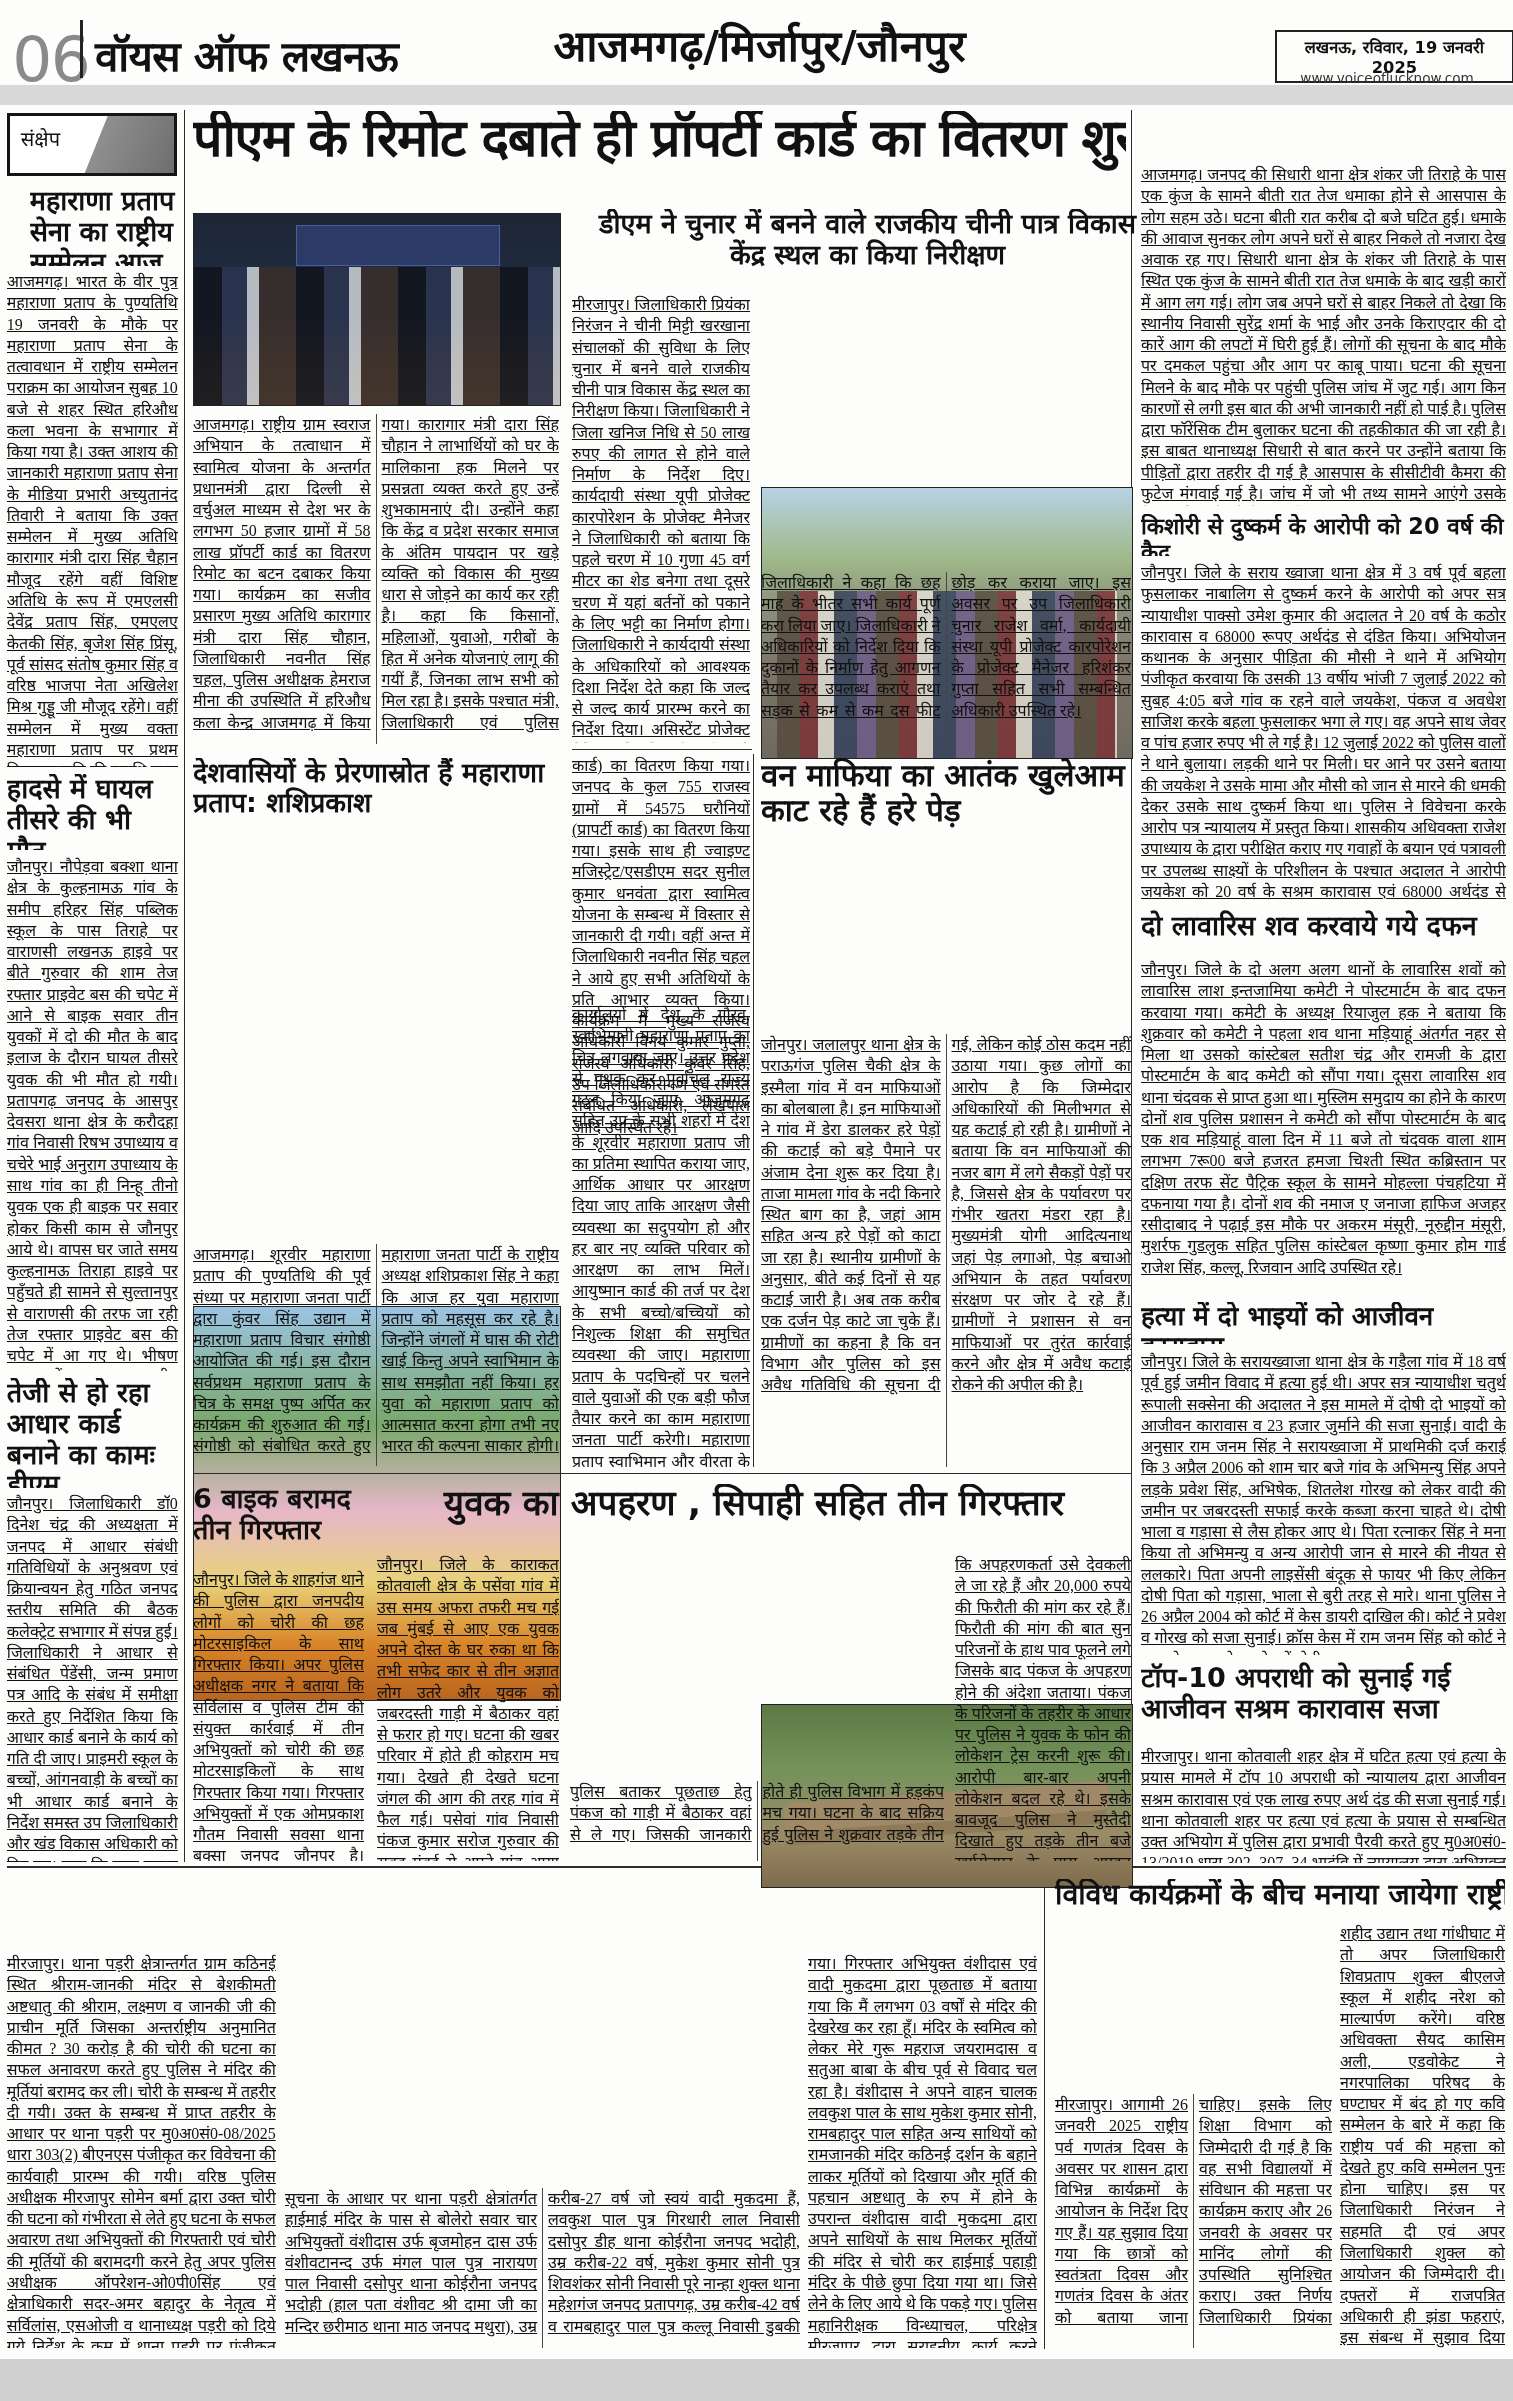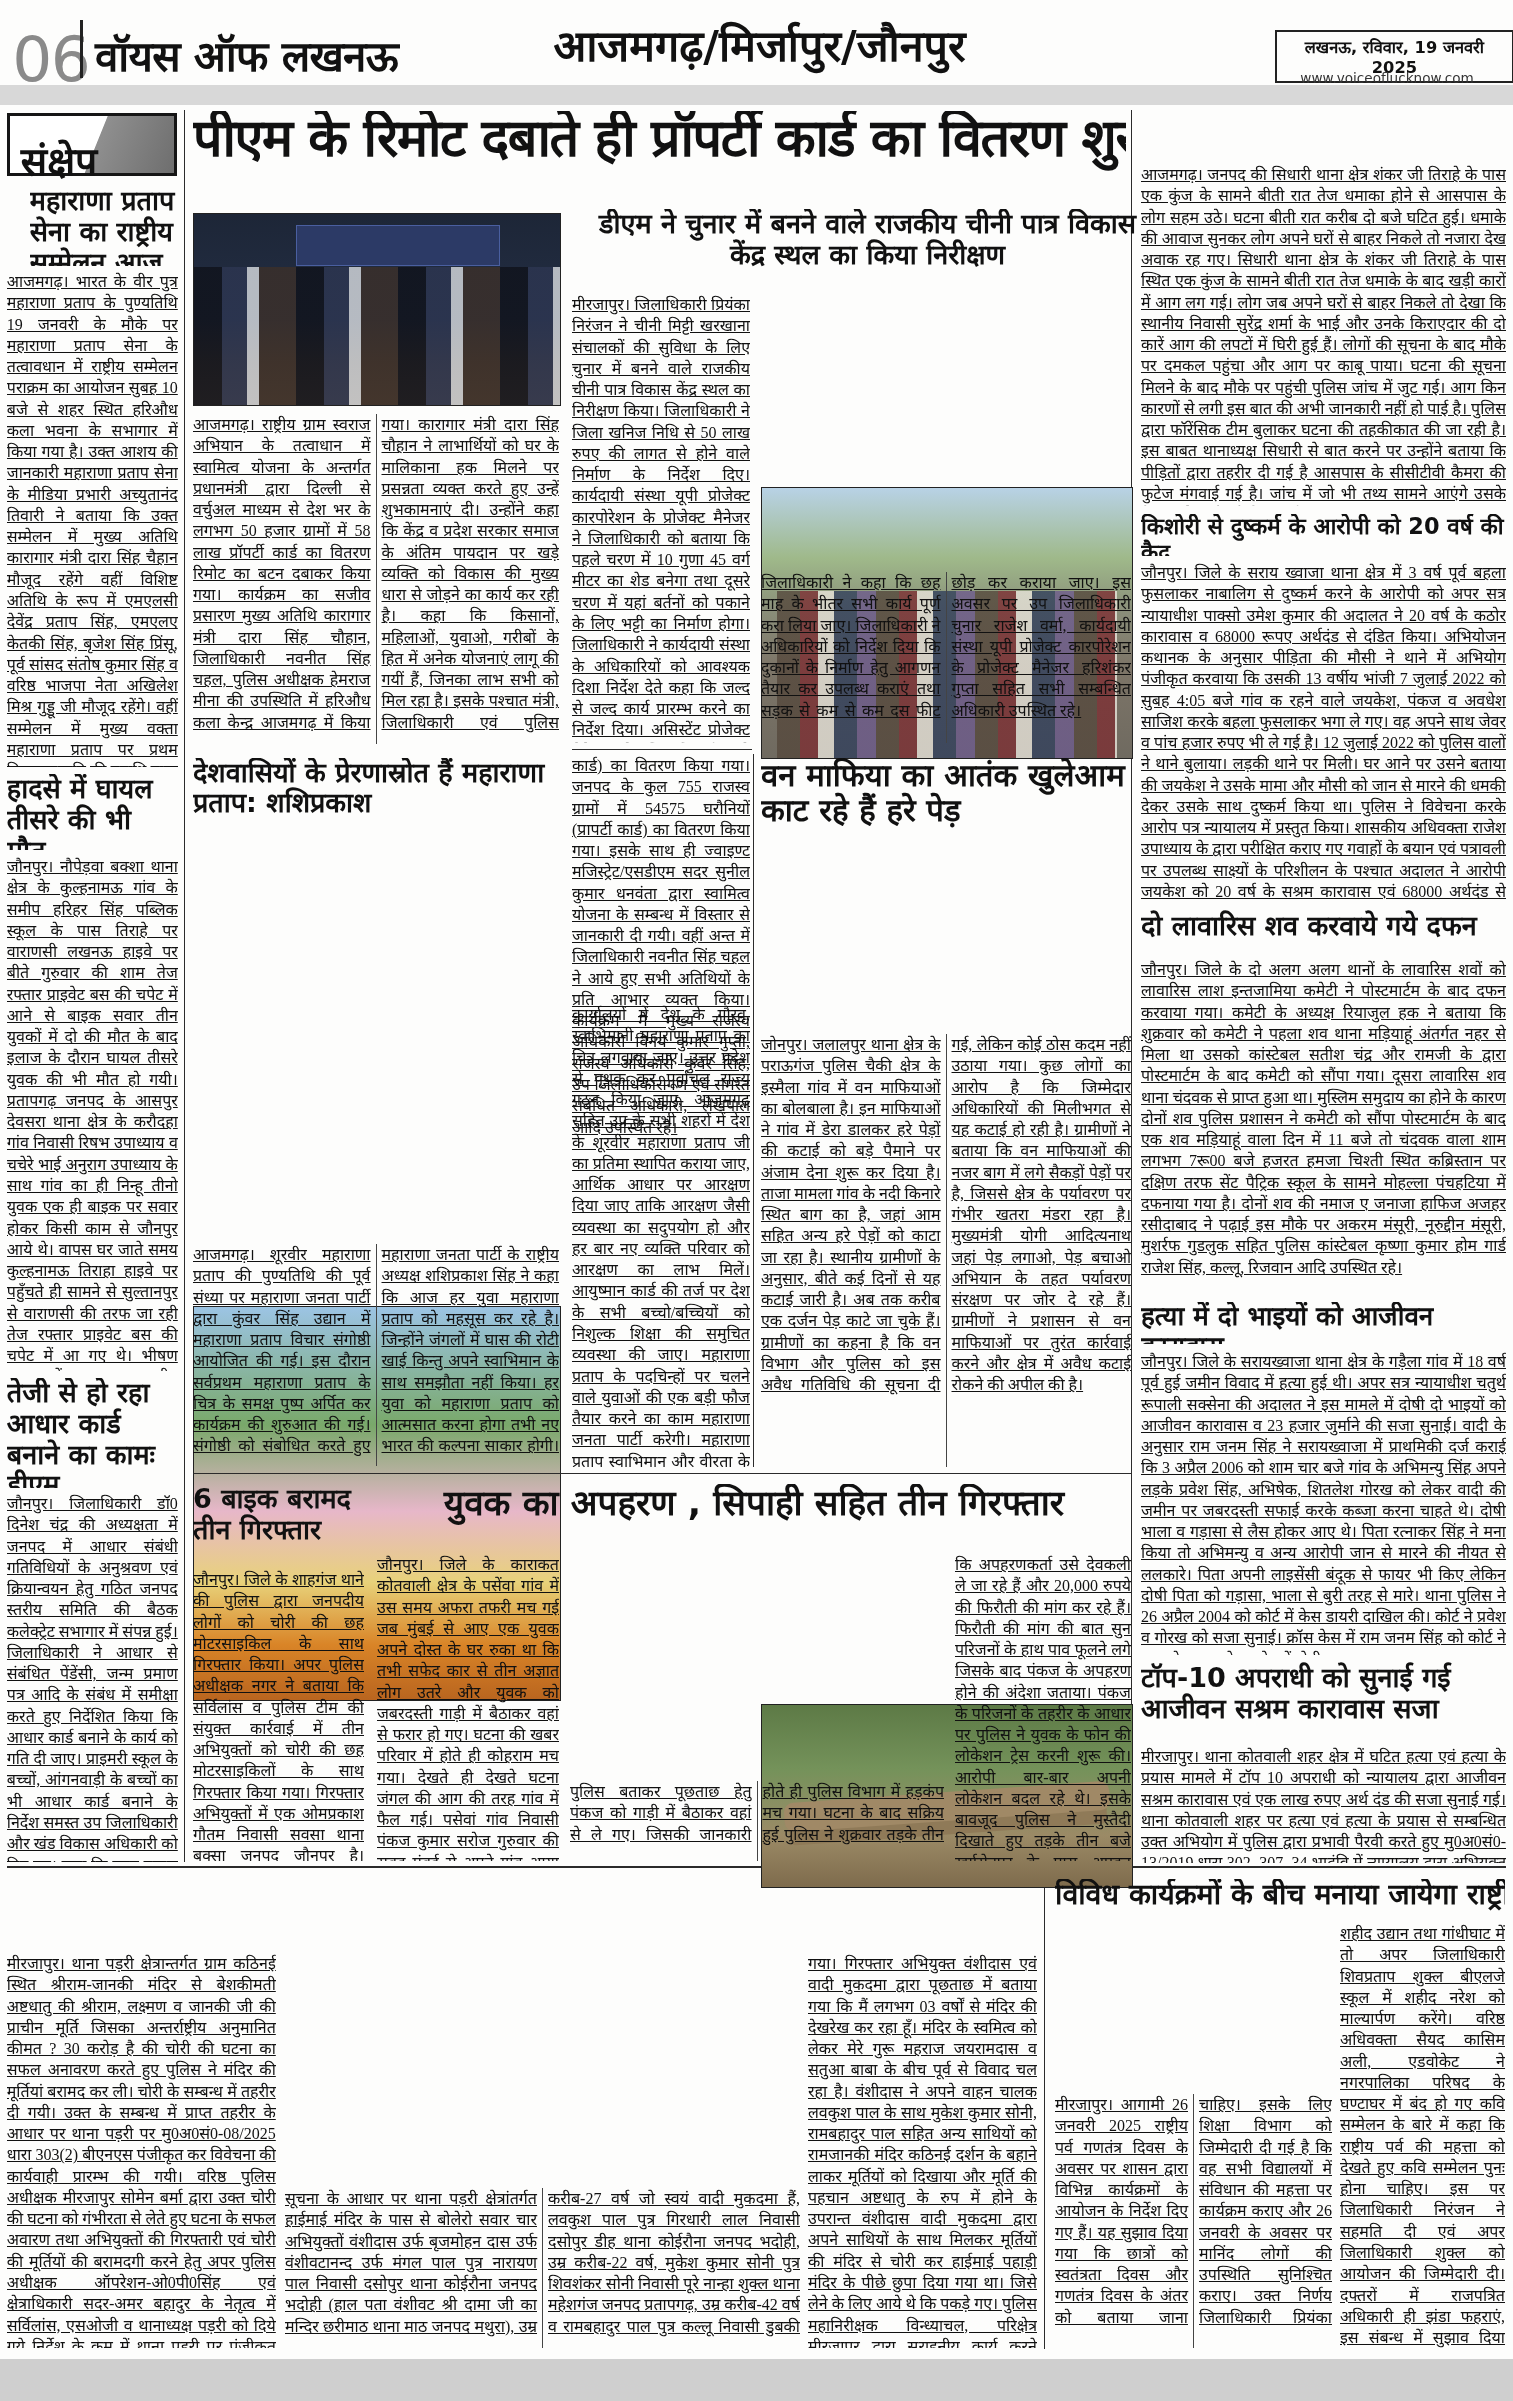--- a/index.html
+++ b/index.html
@@ -32,21 +32,21 @@
      background:repeating-linear-gradient(90deg,#10131c 0 28.5px,#2c3550 28.5px 53px,#cfd3d8 53px 65px,#3a2f2a 65px 102px);opacity:.85;}
   .ph-banner{position:absolute;top:6%;left:28%;width:55%;height:20%;background:#2c3a66;border:0.7px solid #4a5fa0;}
   .ph-outdoor{background:linear-gradient(180deg,#b8d2e6 0%,#9fb98a 26%,#8a8f7a 45%,#7d7568 66%,#6f6a60 100%);}
   .ph-outdoor .fig-row{position:absolute;bottom:0;left:4%;right:4%;height:62%;
      background:repeating-linear-gradient(90deg,#55483c 0 23px,#7c2f33 23px 41px,#e8e4da 41px 57px,#32405c 57px 80px,#6d5b8c 80px 99px);opacity:.8;}
   .ph-tribute{background:linear-gradient(180deg,#9cc4e4 0%,#79a86a 30%,#e7b7c9 52%,#e8d27a 70%,#d98427 86%,#b9651f 100%);}
   .ph-trees{background:linear-gradient(180deg,#5d7a46 0%,#74925a 35%,#8b8f63 55%,#9b8a66 72%,#7e6b4c 100%);}
   .ph-trees:after{content:"";position:absolute;left:6%;top:48%;width:88%;height:16%;background:#a08966;border-radius:9.5px;transform:rotate(-4deg);box-shadow:0 17.6px 0 -4.1px #8f7a58;}
   
   #sankshep{border:3.4px solid #151515;height:57px;background:linear-gradient(112deg,#ffffff 52%,#8f8f8f 52.5%,#6e6e6e 100%);}
-  #sankshep span{font-family:"DejaVu Sans",sans-serif;font-weight:700;font-size:39px;padding:17px 0 0 11px;display:inline-block;}
+  #sankshep span{font-family:"DejaVu Sans",sans-serif;font-weight:400;font-size:20px;padding:9px 0 0 11px;display:inline-block;}
 </style>
 </head>
 <body>
 
 <div id="page">
 
   <div class="abs" id="masthead-row">
     <div class="abs" id="page-no">06</div>
     <div class="abs" id="page-no-rule"></div>
     <div class="abs" id="region-line">आजमगढ़/मिर्जापुर/जौनपुर</div>

